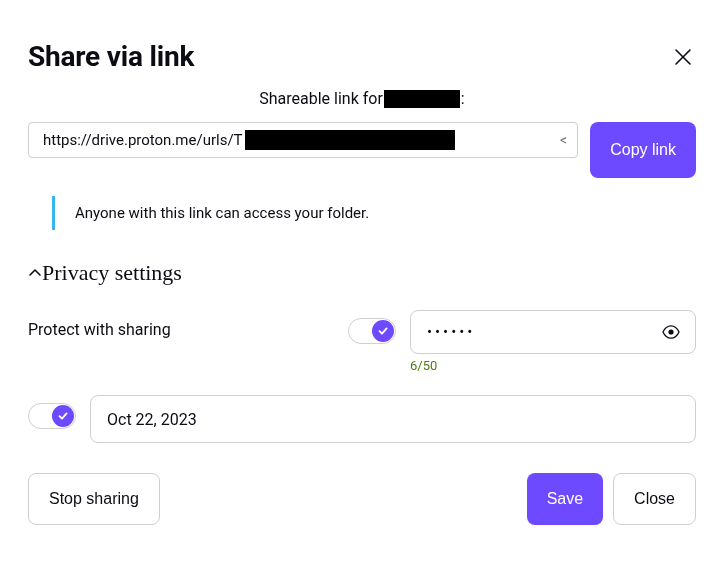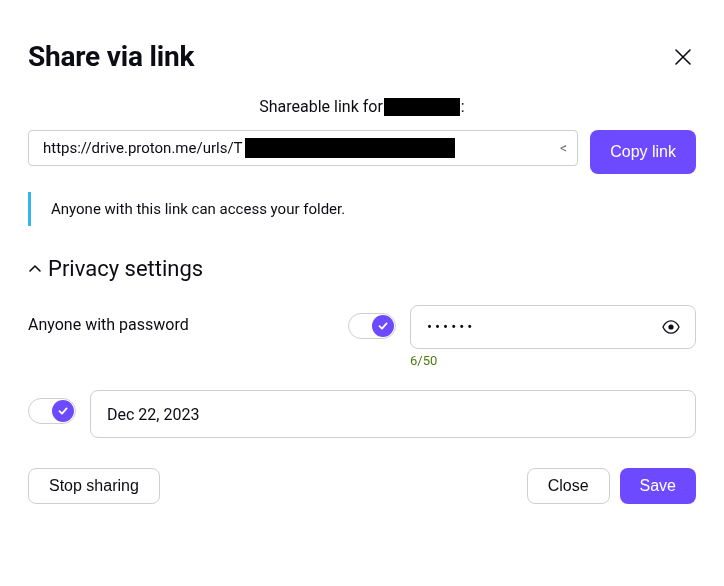--- a/index.html
+++ b/index.html
@@ -14,21 +14,21 @@
   }
 
   .header-row {
     display: flex;
     justify-content: space-between;
     align-items: flex-start;
   }
   .modal-title {
     font-size: 28px;
     font-weight: 700;
-    margin: 0 0 24px 0;
+    margin: 0 0 16px 0;
     letter-spacing: -0.2px;
   }
   .close-btn {
     background: none;
     border: none;
     cursor: pointer;
     padding: 4px;
     margin-top: 4px;
   }
   .close-btn svg { display: block; }
@@ -82,39 +82,40 @@
     color: #6d697a;
   }
   .copy-btn {
     background: #6d4aff;
     color: #fff;
     border: none;
     border-radius: 8px;
     font-size: 16px;
     font-weight: 500;
     padding: 0 20px;
-    height: 44px;
+    height: 56px;
     cursor: pointer;
     white-space: nowrap;
   }
 
   .info-banner {
     border-left: 3px solid #35b6ed;
     padding: 8px 0 8px 20px;
     font-size: 15px;
     color: #0c0c14;
     margin-bottom: 30px;
+    margin-left: 24px;
   }
 
   .section-toggle {
     display: flex;
     align-items: center;
-    gap: 6px;
     cursor: pointer;
     margin-bottom: 24px;
+    font-family: Liberation Serif, serif;
   }
   .section-toggle-title {
     font-size: 22px;
     font-weight: 400;
   }
   .chev-up svg { display: block; }
 
   .setting-row {
     display: flex;
     align-items: flex-start;
@@ -211,21 +212,21 @@
   .footer-row {
     display: flex;
     justify-content: space-between;
     margin-top: 30px;
   }
   .footer-right {
     display: flex;
     gap: 10px;
   }
   .btn {
-    height: 36px;
+    height: 52px;
     border-radius: 8px;
     font-size: 16px;
     padding: 0 20px;
     cursor: pointer;
     text-align: right;
   }
   .btn-outline {
     background: #fff;
     border: 1px solid #d1cfcd;
     color: #0c0c14;
@@ -271,21 +272,21 @@
 <div class="section-toggle">
   <span class="chev-up">
     <svg width="14" height="14" viewBox="0 0 14 14">
         <path d="M2 9 L7 4 L12 9" stroke="#0c0c14" stroke-width="1.6" fill="none" stroke-linecap="round" stroke-linejoin="round"></path>
       </svg>
   </span>
   <span class="section-toggle-title">Privacy settings</span>
 </div>
 
 <div class="setting-row">
-  <div class="setting-label">Anyone with password</div>
+  <div class="setting-label">Protect with sharing</div>
   <div class="setting-control">
     <div class="toggle">
       <div class="toggle-knob">
         <span>
           <svg width="12" height="12" viewBox="0 0 12 12">
               <path d="M2.5 6.2 L5 8.6 L9.6 3.4" stroke="#fff" stroke-width="1.8" fill="none" stroke-linecap="round" stroke-linejoin="round"></path>
             </svg>
         </span>
       </div>
     </div>
@@ -312,25 +313,25 @@
       <div class="toggle-knob">
         <span>
           <svg width="12" height="12" viewBox="0 0 12 12">
               <path d="M2.5 6.2 L5 8.6 L9.6 3.4" stroke="#fff" stroke-width="1.8" fill="none" stroke-linecap="round" stroke-linejoin="round"></path>
             </svg>
         </span>
       </div>
     </div>
     <div class="input-col">
       <div class="date-field">
-        <span>Dec 22, 2023</span>
+        <span>Oct 22, 2023</span>
       </div>
     </div>
   </div>
 </div>
 
 <div class="footer-row">
   <button class="btn btn-outline">Stop sharing</button>
   <div class="footer-right">
+    <button class="btn btn-primary">Save</button>
     <button class="btn btn-outline">Close</button>
-    <button class="btn btn-primary">Save</button>
   </div>
 </div>
 
 </body></html>

